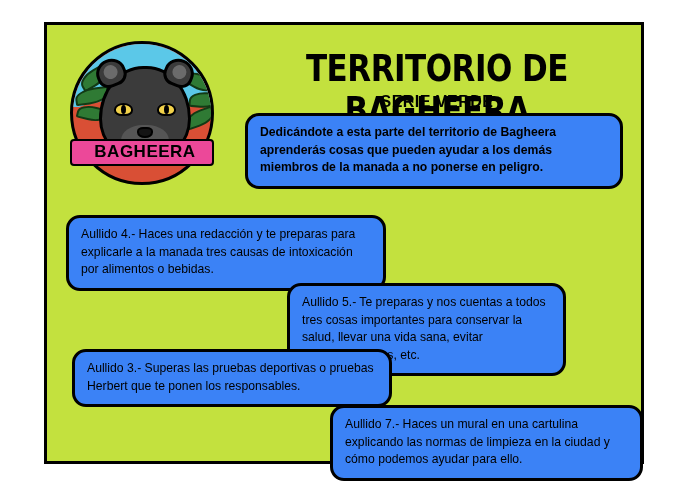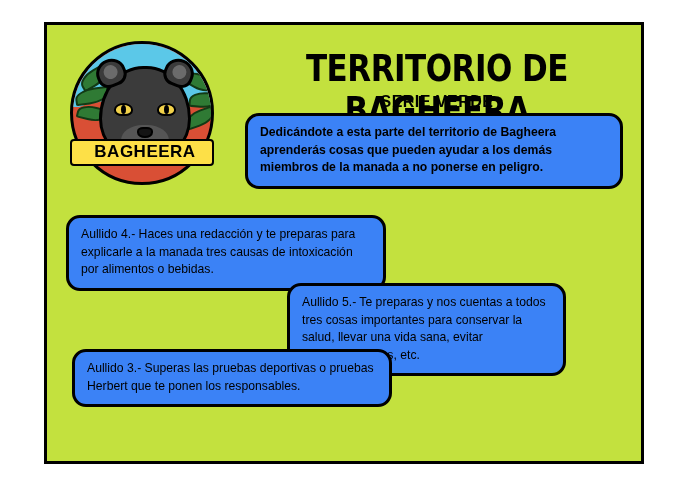--- a/index.html
+++ b/index.html
@@ -154,21 +154,21 @@
     position: absolute;
     left: 8px;
     top: 102px;
     width: 144px;
     text-align: center;
     font-family: "Liberation Sans", sans-serif;
     font-weight: bold;
     font-size: 17px;
     letter-spacing: 0.5px;
     color: #000;
-    background: #fde047;
+    background: #ec4899;
     border: 2px solid #000;
     border-radius: 4px;
     padding: 1px 0 2px 6px;
     box-sizing: border-box;
   }
   
   .title {
     position: absolute;
     left: 190px;
     top: 22px;
@@ -262,15 +262,18 @@
     </div>
 
     <div class="bubble b-5">
       <p>Aullido 5.- Te preparas y nos cuentas a todos tres cosas importantes para conservar la salud, llevar una vida sana, evitar contaminaciones, etc.</p>
     </div>
 
     <div class="bubble b-6">
       <p>Aullido 3.- Superas las pruebas deportivas o pruebas Herbert que te ponen los responsables.</p>
     </div>
 
+    <div class="bubble b-7">
+      <p>Aullido 7.- Haces un mural en una cartulina explicando las normas de limpieza en la ciudad y cómo podemos ayudar para ello.</p>
+    </div>
 
   </div>
 </div>
 
 </body></html>

